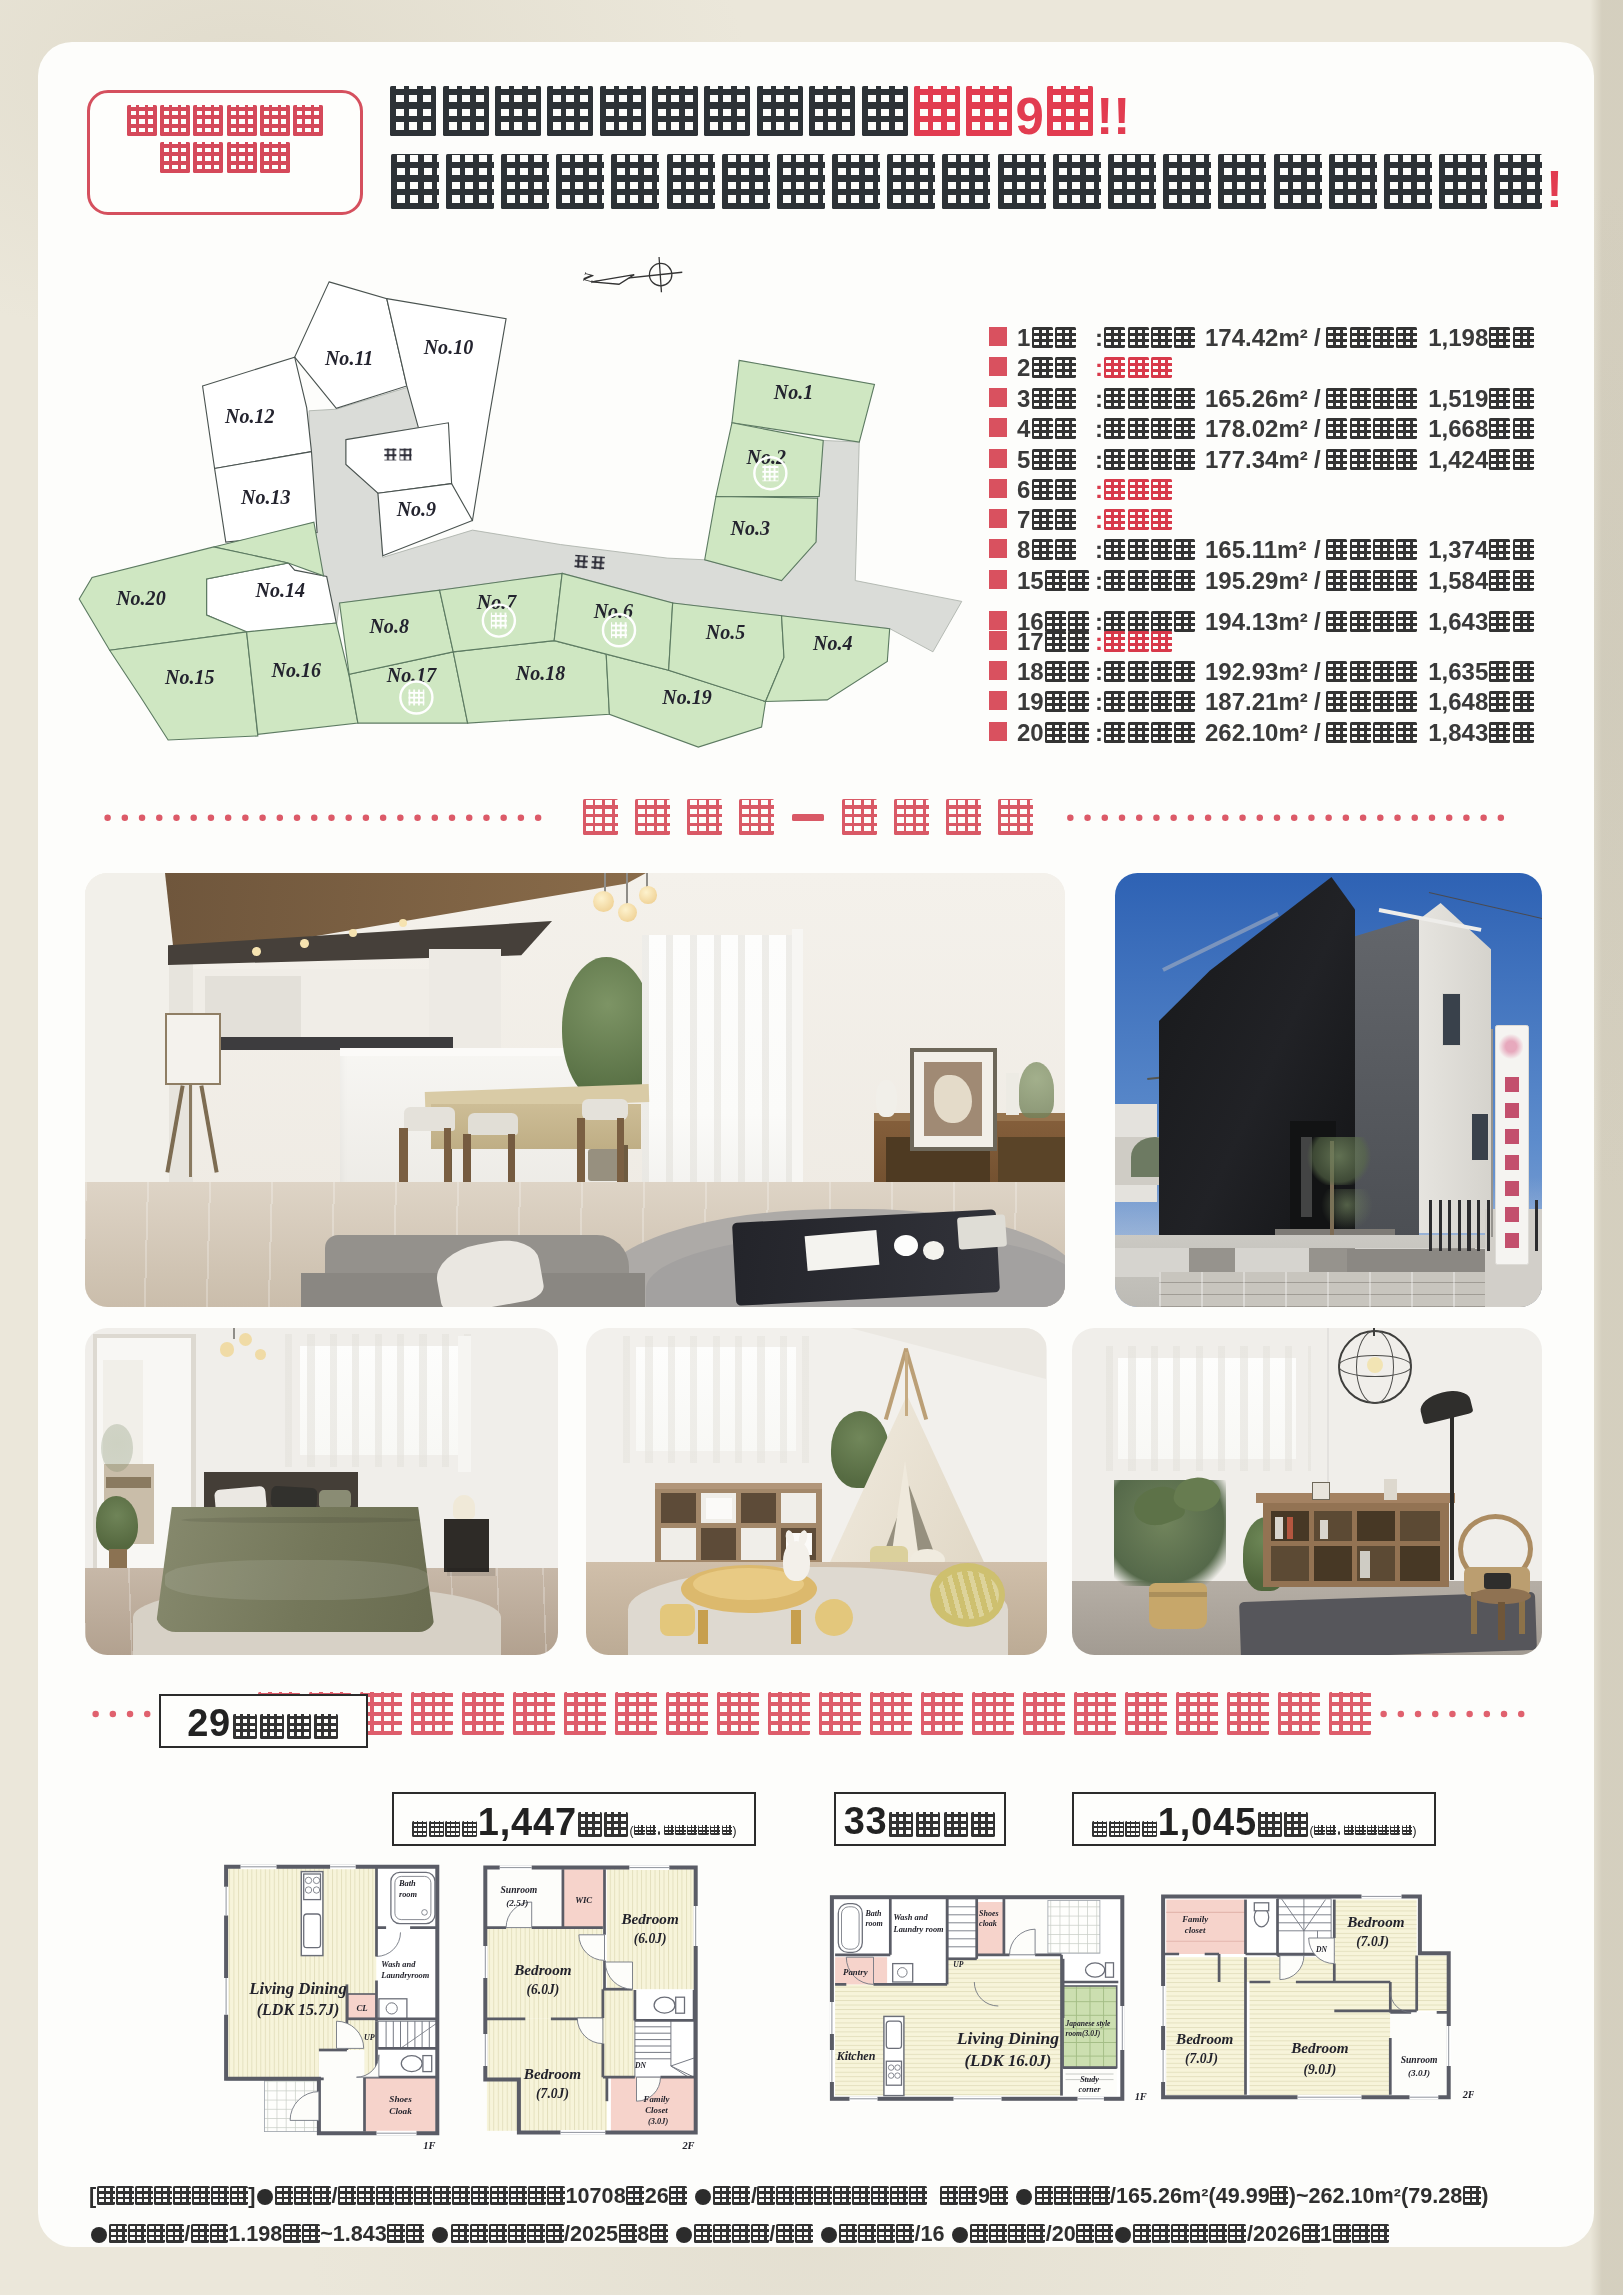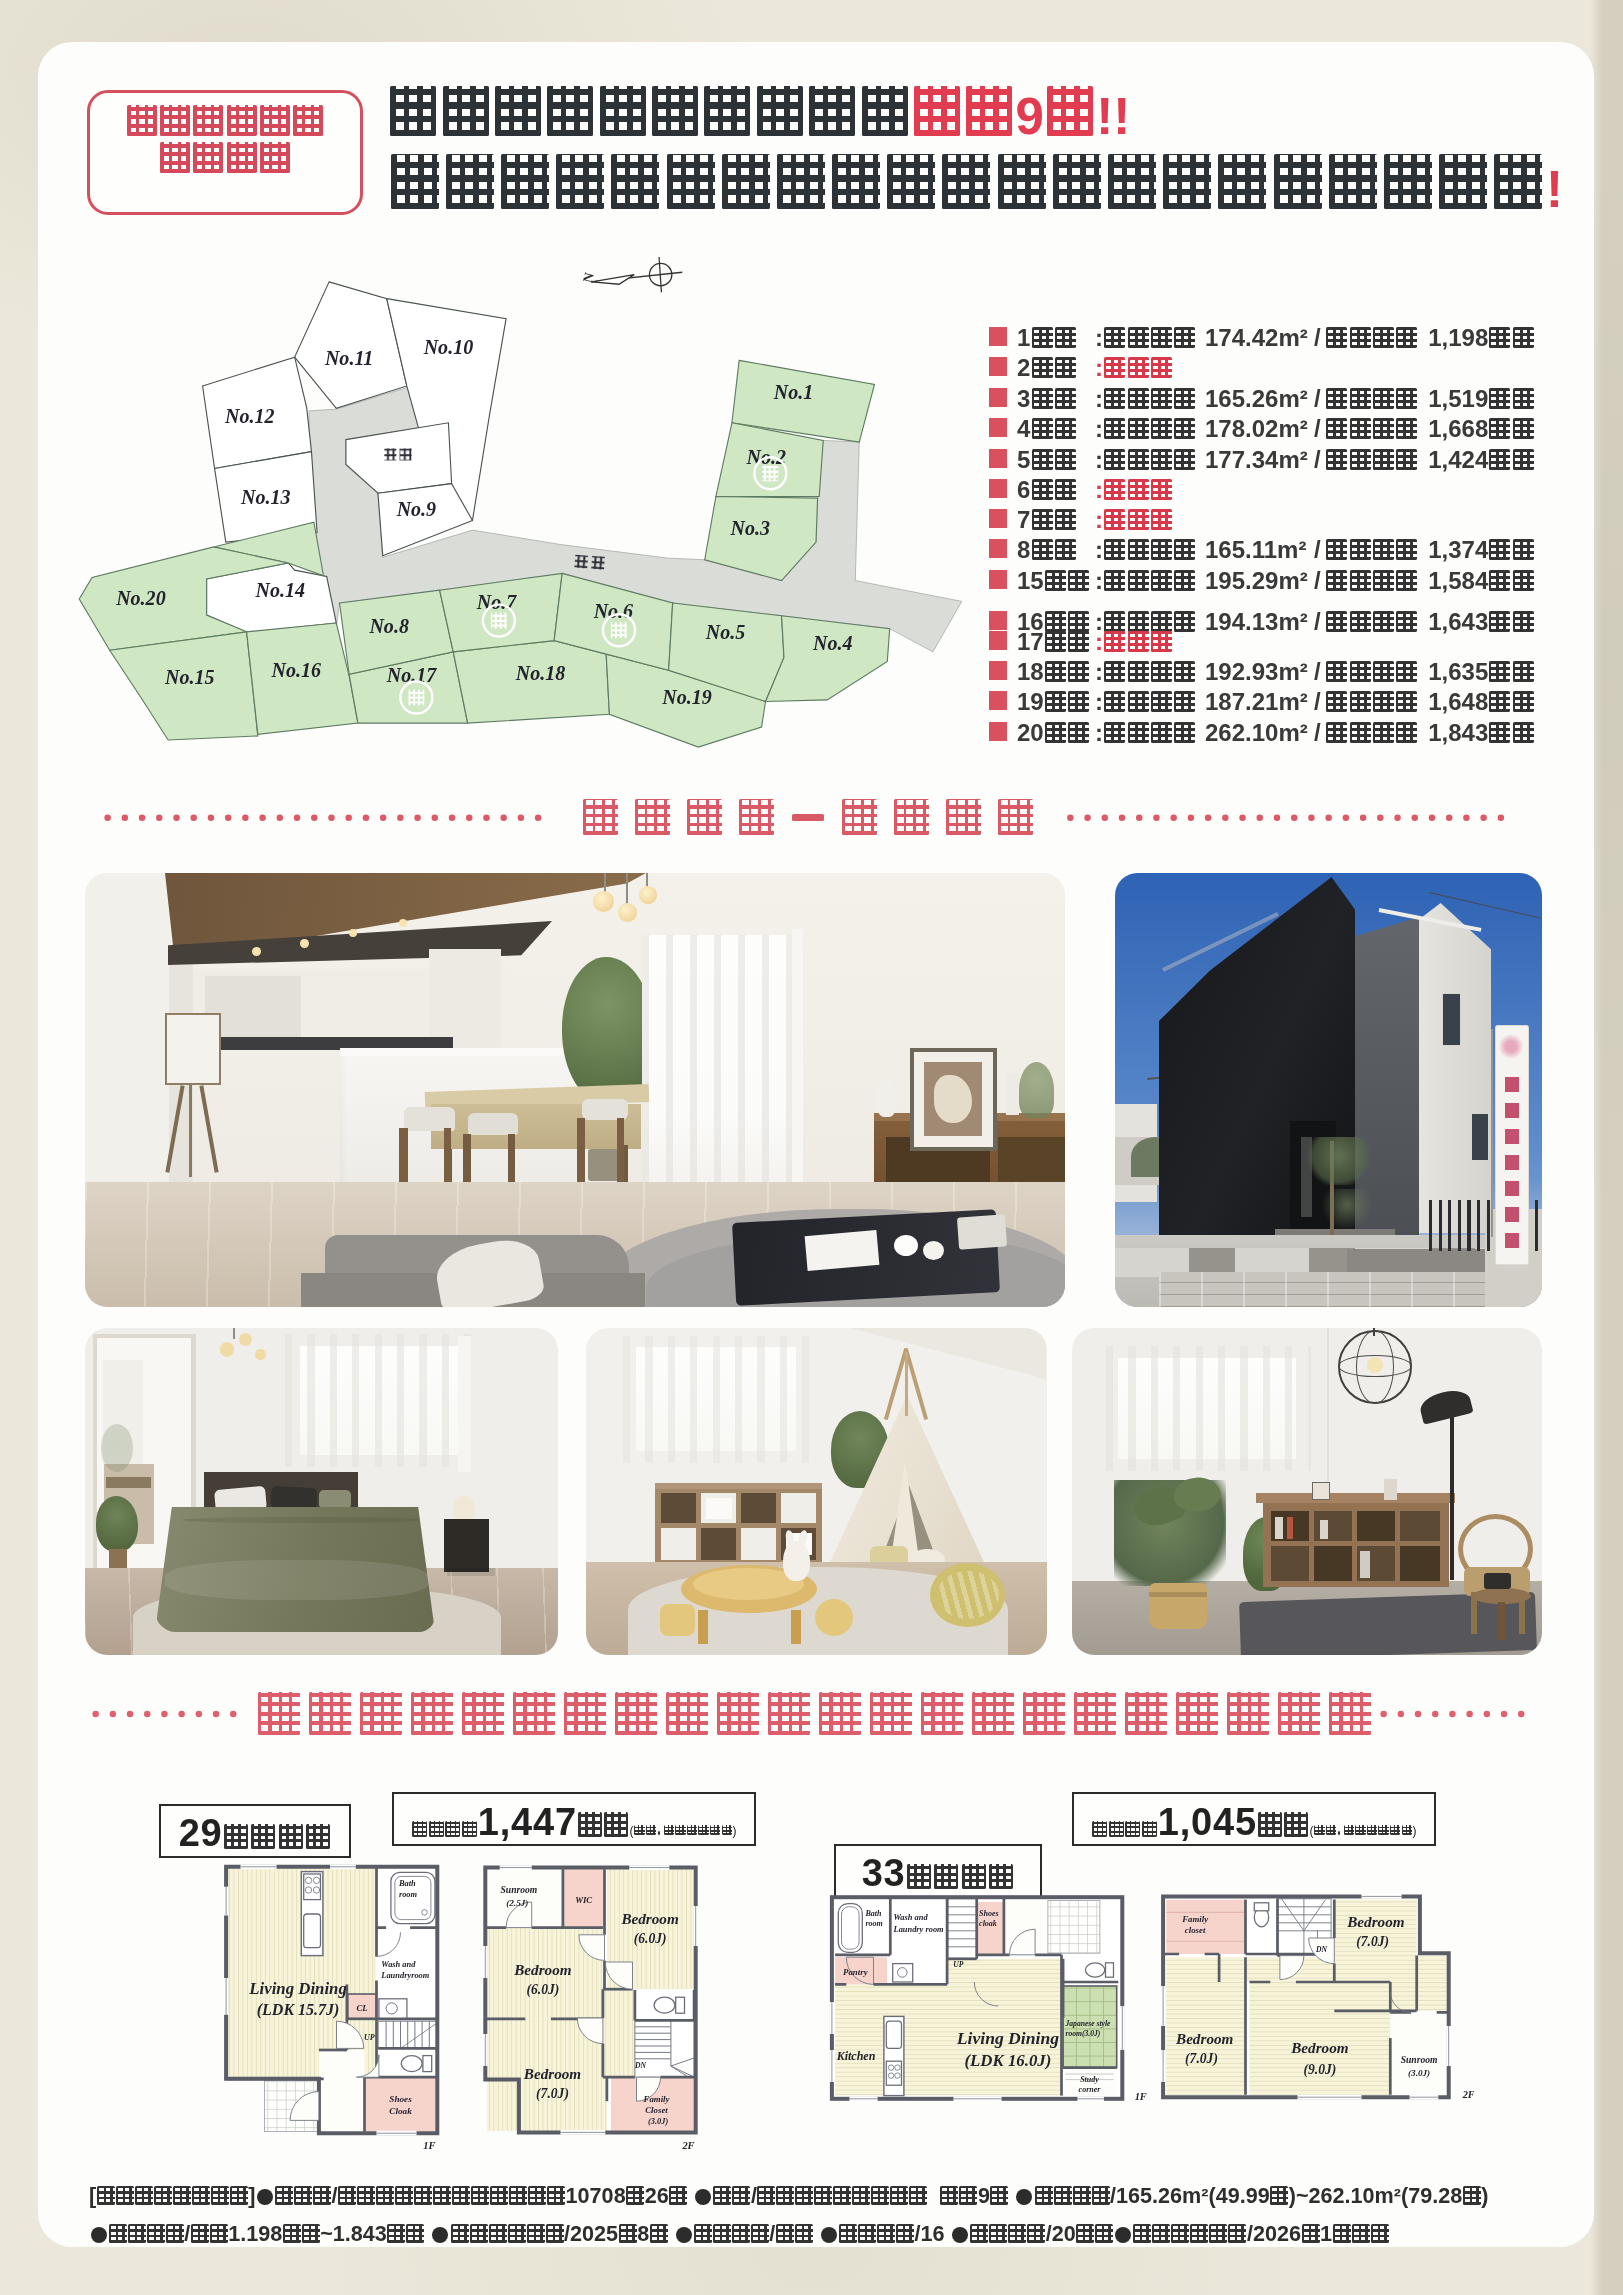--- a/index.html
+++ b/index.html
@@ -516,27 +516,27 @@
     <div style="left:426px;top:274px;width:7.2px;height:38px;background:#6f5639"></div>
     <div style="left:412px;top:245px;width:27px;height:16px;background:#2f2e2c;border-radius:3.2px"></div>
   </div>
 
 <svg class="abs" style="left:0;top:1682px" width="1624" height="64" viewBox="0 0 2027 80">
 <line x1="118" y1="40" x2="298" y2="40" stroke="#e0616e" stroke-width="8" stroke-dasharray="0.1 21.4" stroke-linecap="round"></line>
 <line x1="1728" y1="40" x2="1916" y2="40" stroke="#e0616e" stroke-width="8" stroke-dasharray="0.1 21.4" stroke-linecap="round"></line>
 </svg>
 <div class="gtitle"><i class="j"></i><i class="j"></i><i class="j"></i><i class="j"></i><i class="j"></i><i class="j"></i><i class="j"></i><i class="j"></i><i class="j"></i><i class="j"></i><i class="j"></i><i class="j"></i><i class="j"></i><i class="j"></i><i class="j"></i><i class="j"></i><i class="j"></i><i class="j"></i><i class="j"></i><i class="j"></i><i class="j"></i><i class="j"></i></div>
 
-<div class="pbox t" style="left:159px;top:1804px;width:192px;padding-top:6.4px">
+<div class="pbox t" style="left:159px;top:1694px;width:209px;padding-top:6.4px">
  <span class="big">29</span><i class="j"></i><i class="j"></i><i class="j"></i><i class="j"></i></div>
 
 <div class="pbox" style="left:392px;top:1792px;width:364px;padding-top:7.2px">
  <span class="s"><i class="j"></i><i class="j"></i><i class="j"></i><i class="j"></i></span><span class="big">1,447</span><span class="m"><i class="j"></i><i class="j"></i></span><span class="tiny">(<i class="j"></i><i class="j"></i><i class="cm"></i><i class="j"></i><i class="j"></i><i class="j"></i><i class="j"></i><i class="j"></i><i class="j"></i>)</span></div>
 
-<div class="pbox t" style="left:834px;top:1844px;width:208px;padding-top:6.4px">
+<div class="pbox t" style="left:834px;top:1792px;width:172px;padding-top:6.4px">
  <span class="big">33</span><i class="j"></i><i class="j"></i><i class="j"></i><i class="j"></i></div>
 
 <div class="pbox" style="left:1072px;top:1792px;width:364px;padding-top:7.2px">
  <span class="s"><i class="j"></i><i class="j"></i><i class="j"></i><i class="j"></i></span><span class="big">1,045</span><span class="m"><i class="j"></i><i class="j"></i></span><span class="tiny">(<i class="j"></i><i class="j"></i><i class="cm"></i><i class="j"></i><i class="j"></i><i class="j"></i><i class="j"></i><i class="j"></i><i class="j"></i>)</span></div>
 
 <svg class="abs" style="left:216px;top:1858px" width="489" height="304" viewBox="270 2320 610 380">
 <defs>
       <pattern id="vh" width="5.6" height="8" patternUnits="userSpaceOnUse">
         <rect width="5.6" height="8" fill="#f7f4da"></rect>
         <path d="M0.6,0 V8" stroke="#e2debb" stroke-width="1.1"></path>

